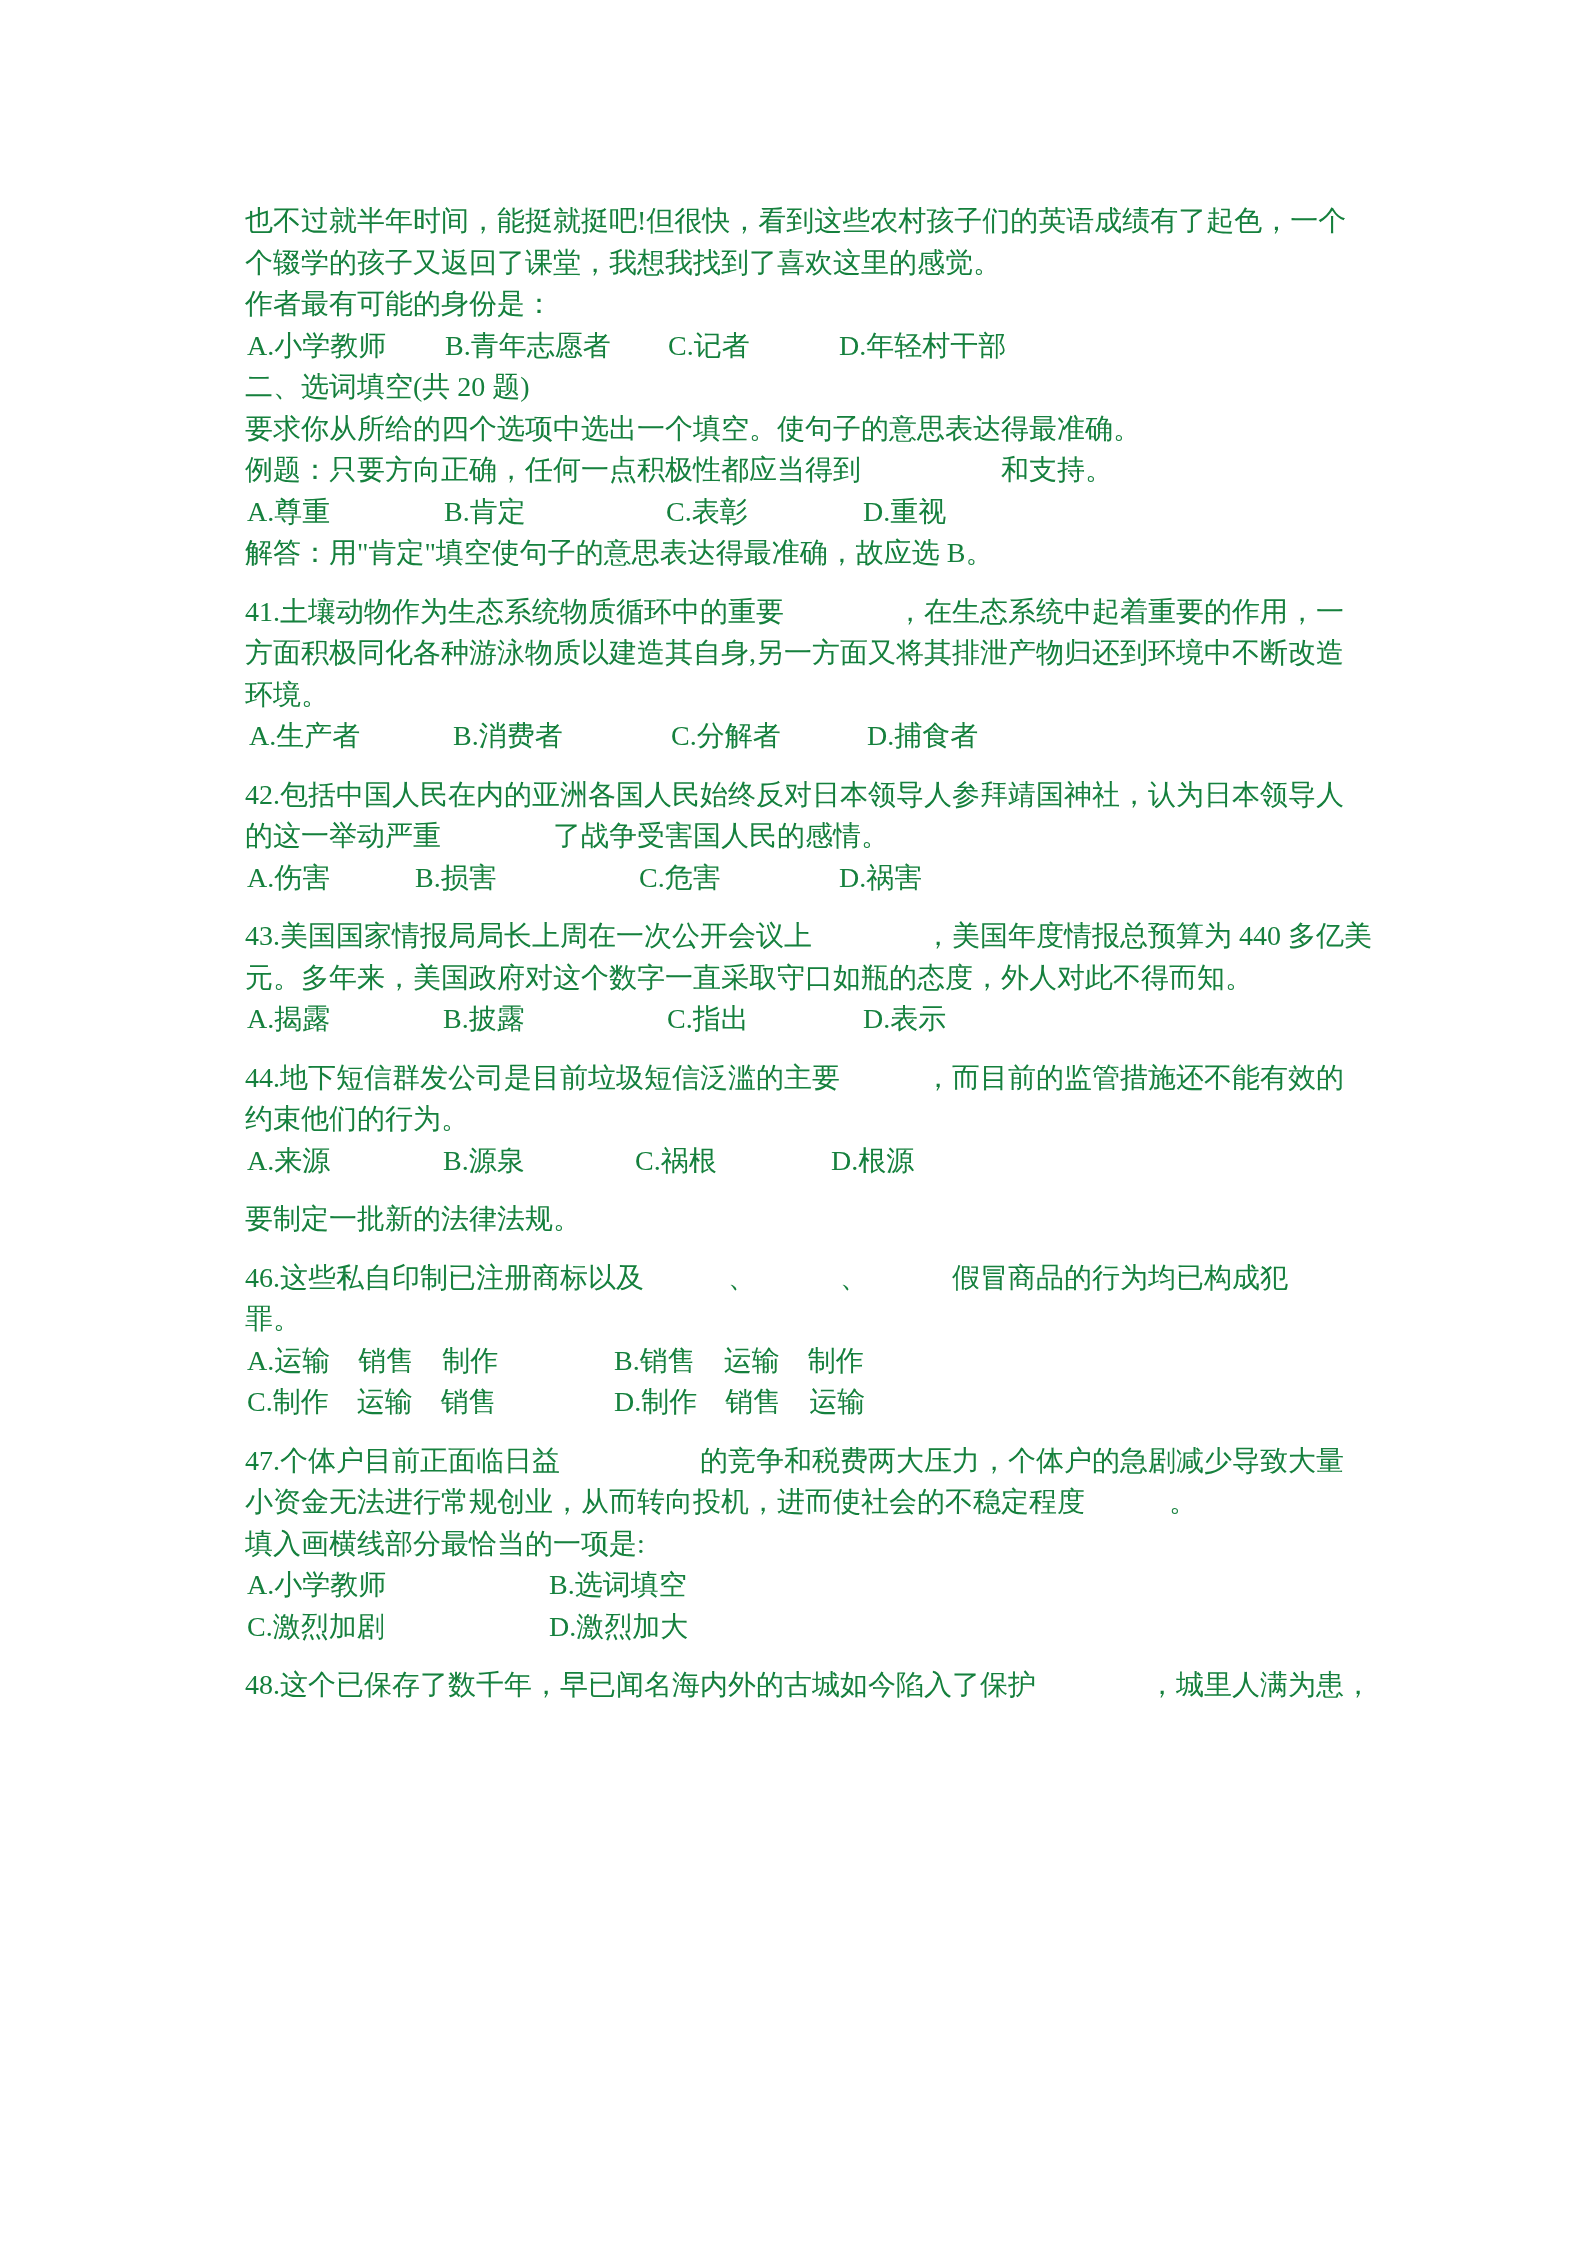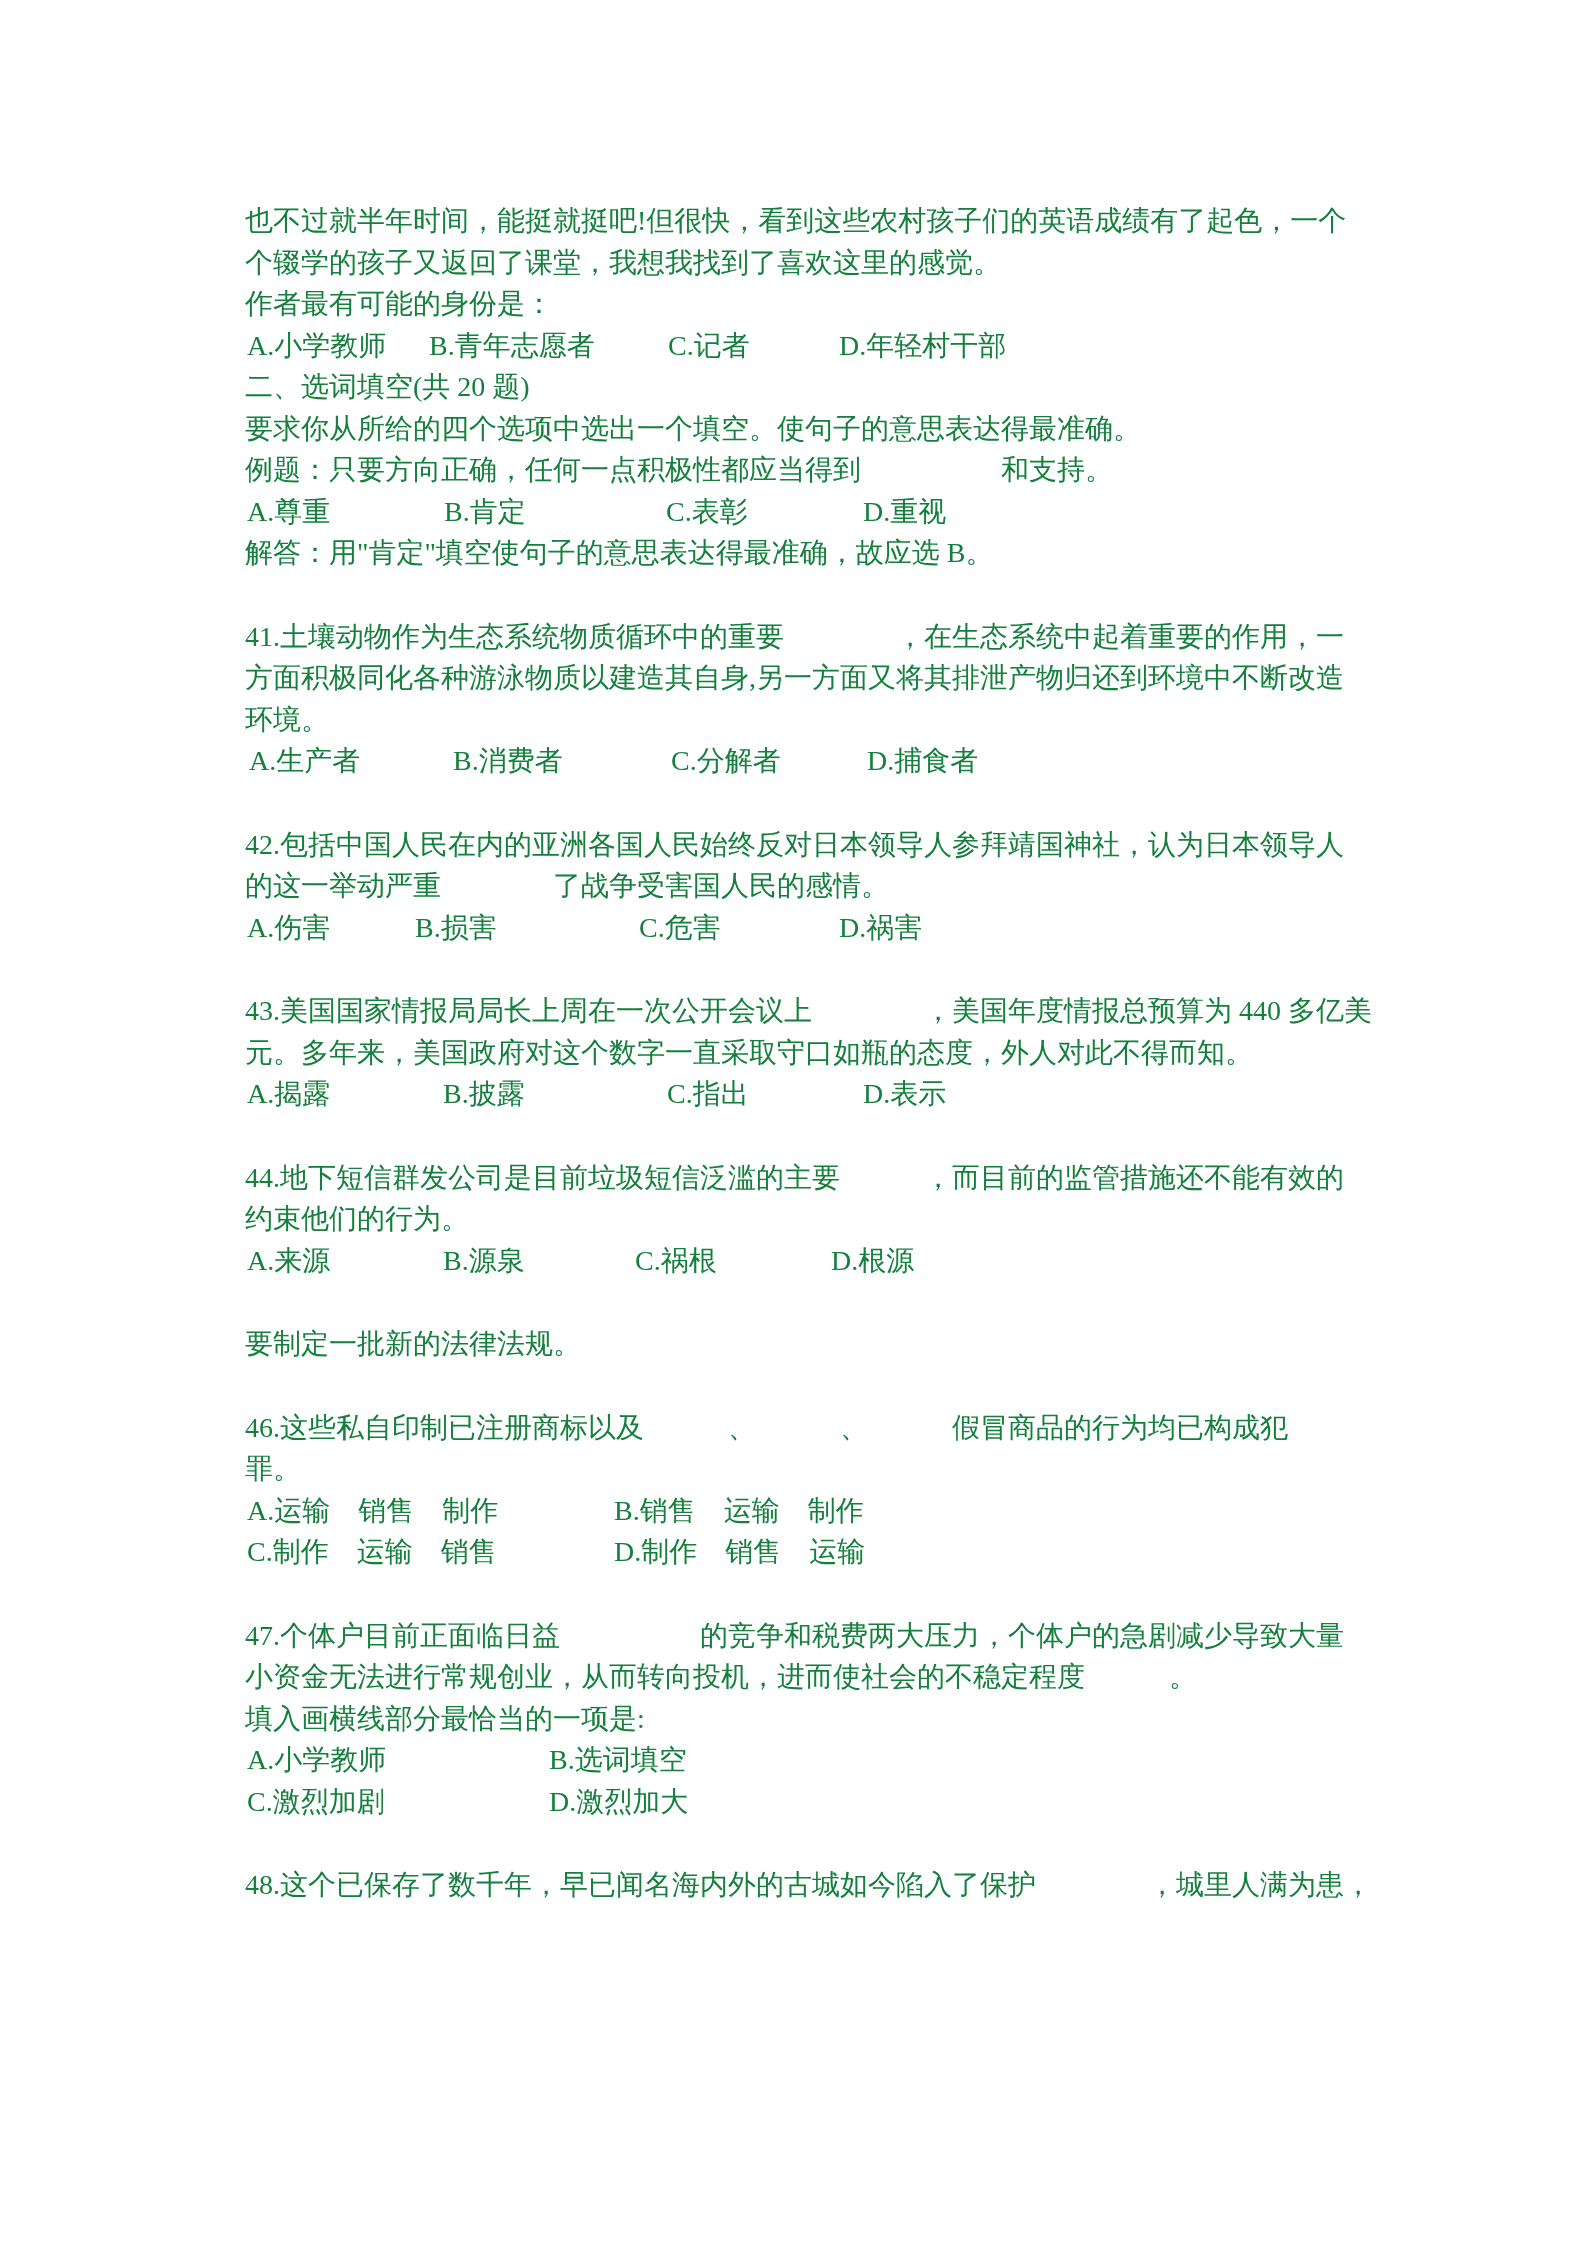--- a/index.html
+++ b/index.html
@@ -5,34 +5,34 @@
   html,body{margin:0;padding:0;background:#ffffff;}
   body{width:1594px;height:2252px;position:relative;overflow:hidden;}
   .doc{
     position:absolute;left:245px;top:200px;width:1130px;
     font-family:"Liberation Serif","DejaVu Serif",serif;
     font-size:28px;line-height:41.5px;color:#15803d;
   }
   .line{white-space:pre;height:41.5px;}
   .optrow{position:relative;height:41.5px;}
   .optrow span{position:absolute;top:0;white-space:pre;text-align:right;}
-  .q{margin-top:42px;}
+  .q{margin-top:17px;}
 </style>
 </head>
 <body>
 
 <div class="doc">
 
   <div class="line">也不过就半年时间，能挺就挺吧!但很快，看到这些农村孩子们的英语成绩有了起色，一个</div>
   <div class="line">个辍学的孩子又返回了课堂，我想我找到了喜欢这里的感觉。</div>
   <div class="line">作者最有可能的身份是：</div>
 
   <div class="optrow">
     <span style="left:2px">A.小学教师</span>
-    <span style="left:184px">B.青年志愿者</span>
+    <span style="left:200px">B.青年志愿者</span>
     <span style="left:423px">C.记者</span>
     <span style="left:594px">D.年轻村干部</span>
   </div>
 
   <div class="line">二、选词填空(共 20 题)</div>
   <div class="line">要求你从所给的四个选项中选出一个填空。使句子的意思表达得最准确。</div>
   <div class="line">例题：只要方向正确，任何一点积极性都应当得到　　　　　和支持。</div>
 
   <div class="optrow">
     <span style="left:2px">A.尊重</span>

